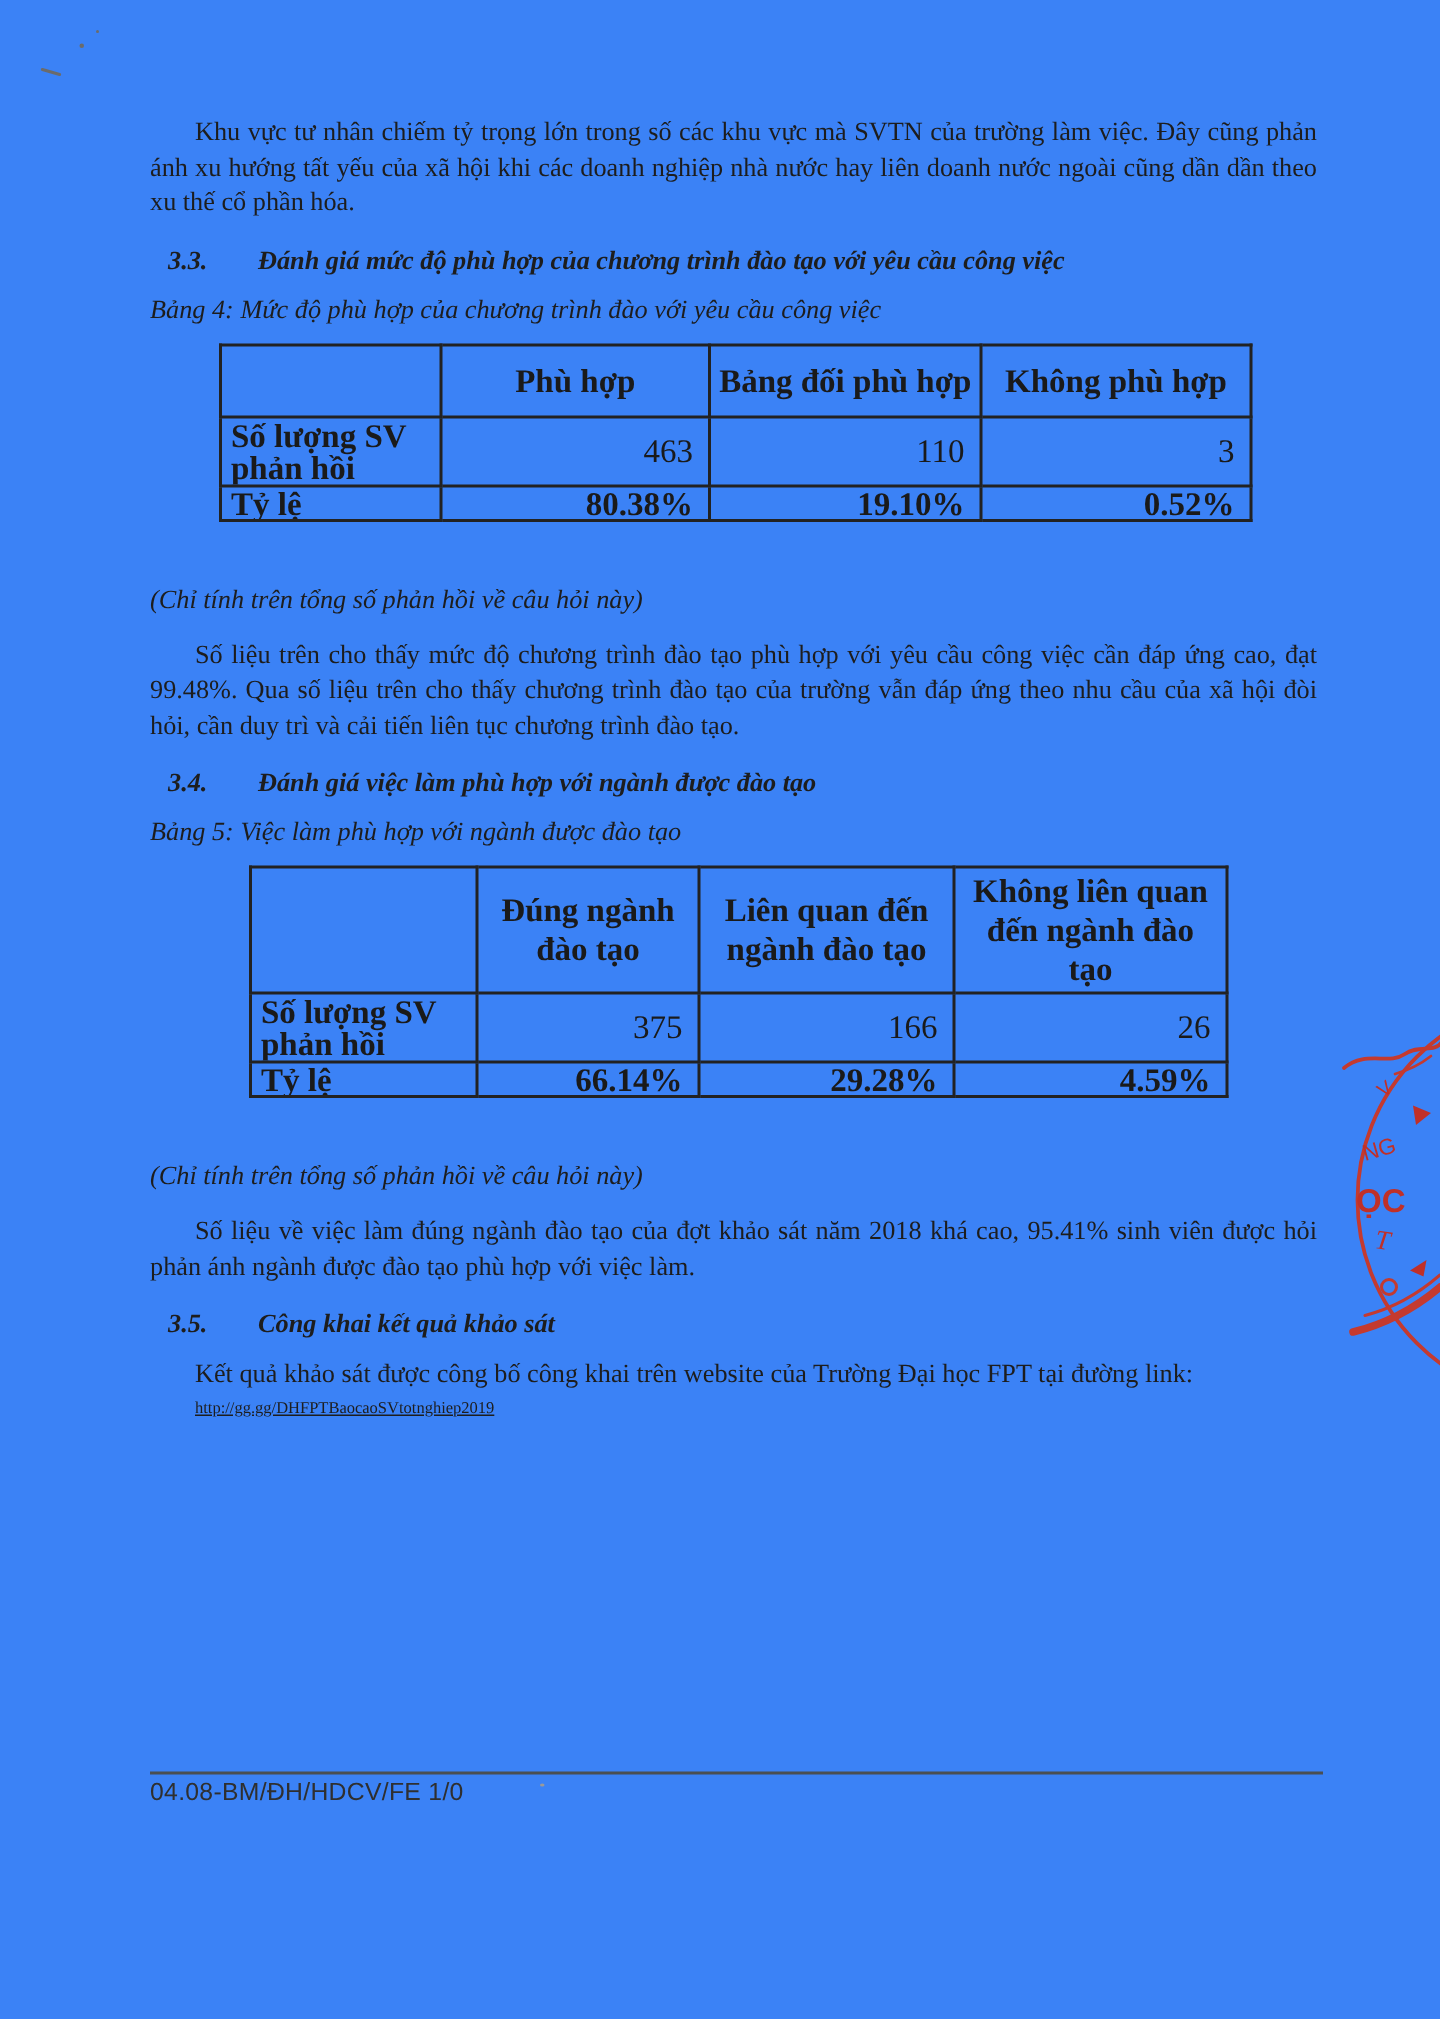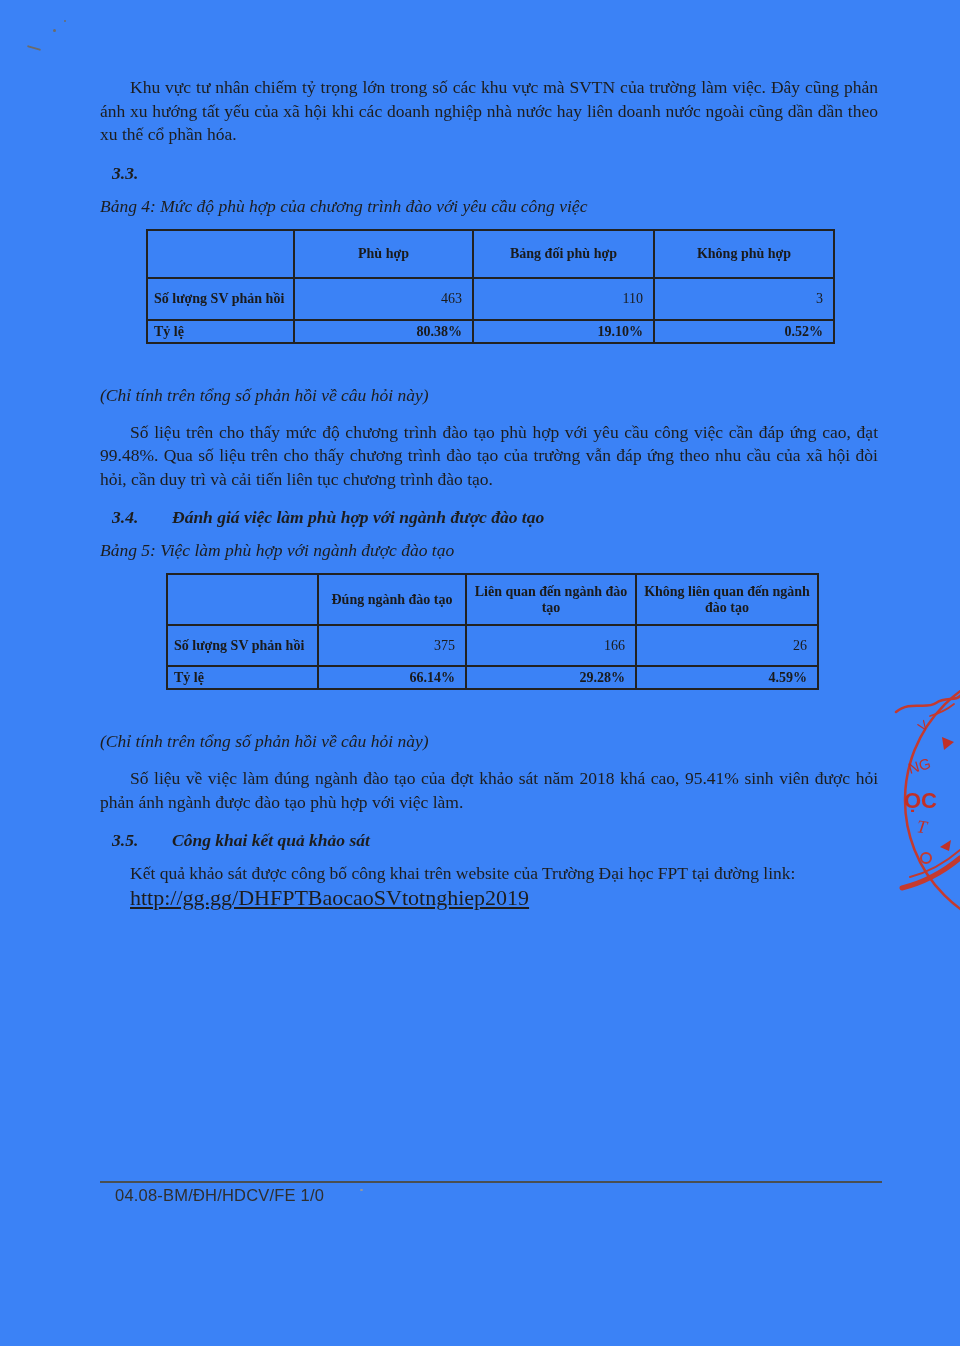--- a/index.html
+++ b/index.html
@@ -30,50 +30,50 @@
   .table-caption{
     font-style:italic;font-size:17.5px;line-height:23px;
     margin:0 0 11px 0;
   }
   .note{
     font-style:italic;font-size:17.5px;line-height:23px;
     margin:0 0 14px 0;
   }
   table.doc-table{
     border-collapse:collapse;table-layout:fixed;
-    font-size:14px;color:#1a1a1a;
+    font-size:22px;color:#1a1a1a;
     margin:0 0 40px 0;
   }
   table.doc-table td, table.doc-table th{
     border:2px solid #222222;
     overflow:hidden;
   }
   table.t4{margin-left:46px;width:687px;}
   table.t5{margin-left:66px;width:651px;}
   tr.hdr th{font-weight:bold;text-align:center;vertical-align:middle;padding:2px 4px;}
   tr.hdr{height:48px;}
   table.t5 tr.hdr{height:51px;}
   tr.data{height:42px;}
   table.t5 tr.data{height:41px;}
   tr.ratio{height:21px;}
   td.rowlabel{font-weight:bold;text-align:left;padding:1px 4px 1px 6px;vertical-align:middle;line-height:21px;margin-top:36px;}
   td.num{text-align:right;padding:1px 10px 1px 4px;vertical-align:middle;}
   tr.ratio td{line-height:19px;}
   tr.ratio td.num{font-weight:bold;}
   .link-line a{
     color:#1d1d1d;text-decoration:underline;
-    font-size:22px;line-height:23.5px;
+    font-size:11px;line-height:23.5px;
     display:block;cursor:pointer;
   }
   .footer-line{
     position:absolute;left:100px;top:1181px;width:782px;height:2px;
     background:#4a4f52;
   }
   .footer-text{
-    position:absolute;left:115px;top:1186px;
+    position:absolute;left:100px;top:1186px;
     font-family:"Liberation Sans", sans-serif;
     font-size:16.5px;color:#2f2f2f;letter-spacing:0.2px;
   }
   .speck{position:absolute;background:#6b6b6b;border-radius:50%;}
   .speck.dash{border-radius:2px;}
   .stamp-svg{position:absolute;left:830px;top:650px;pointer-events:none;}
 </style>
 </head>
 <body>
 
@@ -84,20 +84,21 @@
   <div class="speck dash" style="left:27px;top:47px;width:14px;height:2px;transform:rotate(16deg);"></div>
   <div class="speck" style="left:360px;top:1189px;width:3px;height:2px;background:#9a9a9a;"></div>
 
   <div class="content">
 
     <p class="body-para">Khu vực tư nhân chiếm tỷ trọng lớn trong số các khu vực mà SVTN của trường làm việc. Đây cũng phản ánh xu hướng tất yếu của xã hội khi các doanh nghiệp nhà nước hay liên doanh nước ngoài cũng dần dần theo xu thế cổ phần hóa.</p>
 
 
     <div class="section-heading">
       <span class="sec-num">3.3.</span>
+      <span class="sec-title">Đánh giá mức độ phù hợp của chương trình đào tạo với yêu cầu công việc</span>
     </div>
 
     <div class="table-caption">Bảng 4: Mức độ phù hợp của chương trình đào với yêu cầu công việc</div>
 
     <table class="doc-table t4">
       <colgroup>
         <col style="width:147px">
           <col style="width:179px">
           <col style="width:181px">
           <col style="width:180px">

